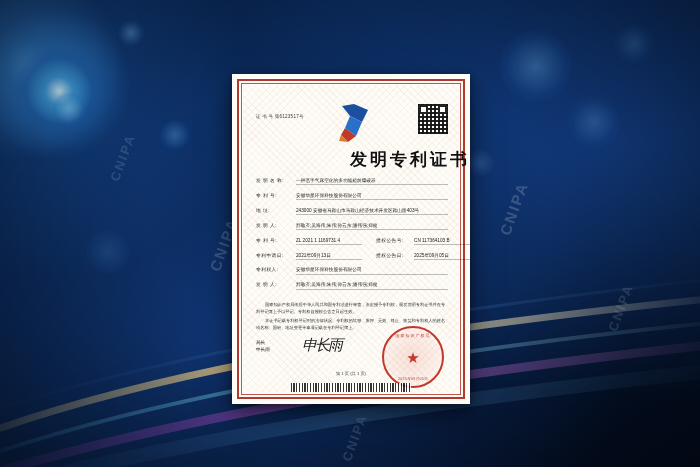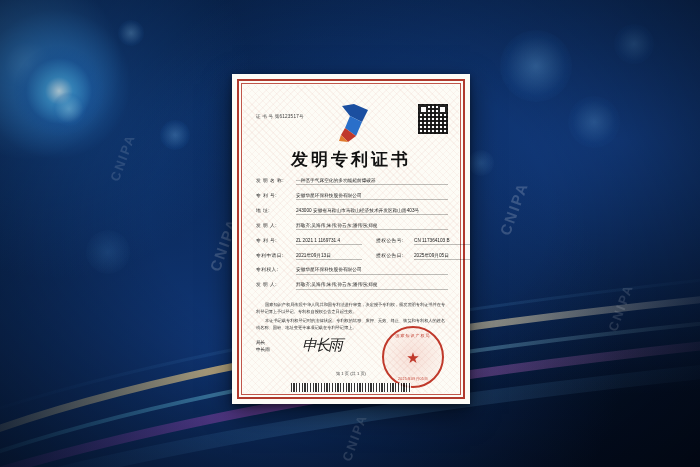--- a/index.html
+++ b/index.html
@@ -128,21 +128,21 @@
     border: 2px solid #111;
     box-sizing: border-box;
   }
   .qr::before { left: 1px; top: 1px; }
   .qr::after { right: 1px; top: 1px; }
 
   .title {
     position: absolute;
     left: 0; right: 0;
     top: 74px;
-    text-align: center;
+    text-align: right;
     font-size: 17px;
     font-weight: bold;
     color: #111;
     letter-spacing: 3px;
     font-family: "DejaVu Sans", sans-serif;
   }
 
   .fields {
     position: absolute;
     left: 24px;

